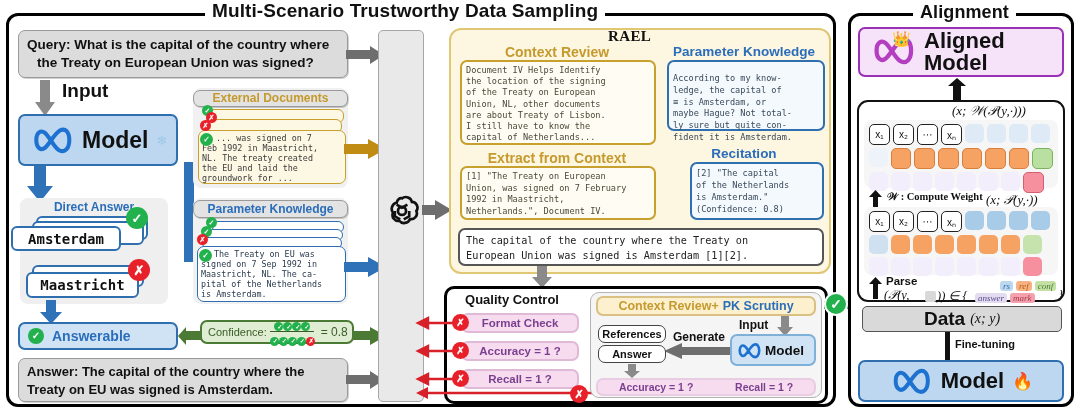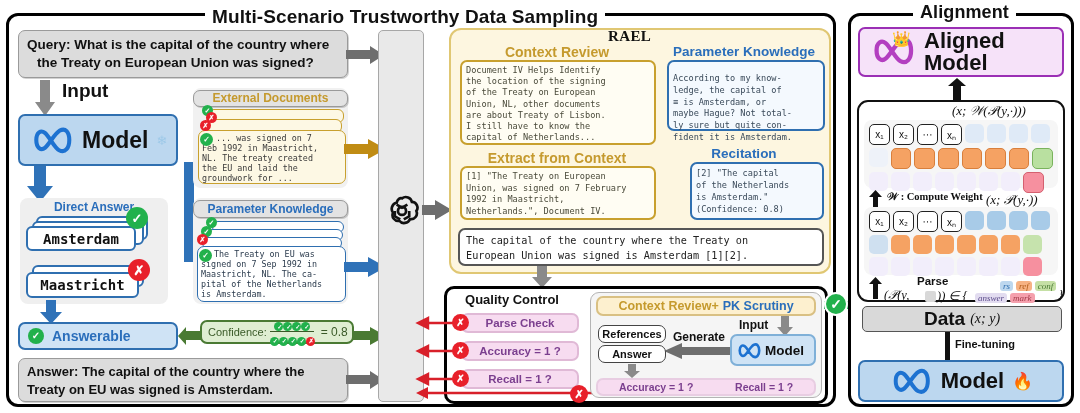--- a/index.html
+++ b/index.html
@@ -35,21 +35,21 @@
   .tok{width:19px;height:19px;border-radius:5px;}
   .tok.xb{border:1.6px solid #222;background:#fff;display:flex;align-items:center;
           justify-content:center;font-size:10px;}
   .legend-tok{border-radius:3px;padding:0px 3px;font-style:italic;font-size:9px;
               font-family:"Liberation Serif",serif;}
 </style>
 </head>
 <body>
 
 <div class="abs panel" style="left:6px;top:13px;width:830px;height:394px;"></div>
-<div class="abs panel-title" style="left:205px;top:6px;">Multi-Scenario Trustworthy Data Sampling</div>
+<div class="abs panel-title" style="left:205px;top:0px;">Multi-Scenario Trustworthy Data Sampling</div>
 
 <div class="abs gray-box" style="left:18px;top:30px;width:330px;height:48px;padding:5px 8px;">
   <div style="font-size:13.5px;font-weight:bold;line-height:18px;">
     <div>Query: What is the capital of the country where</div>
     <div style="padding-left:10px;">the Treaty on European Union was signed?</div>
   </div>
 </div>
 
 <svg class="abs" style="left:346px;top:46px;" width="40" height="18">
   <path d="M0,4 L24,4 L24,0 L38,9 L24,18 L24,13 L0,13 Z" fill="#6e6e6e"></path>
@@ -77,21 +77,21 @@
   <path d="M0,0 L0,0" fill="none"></path>
   <path d="M24,2 L34,2 L34,88 L50,88 L50,80 L66,95 L50,110 L50,102 L24,102 Z" fill="#2f72b8"></path>
   <rect x="24" y="2" width="11" height="10" fill="#2f72b8"></rect>
 </svg>
 
 <div class="abs" style="left:20px;top:198px;width:148px;height:106px;background:#efefef;border-radius:8px;"></div>
 <div class="abs section-label lbl-blue" style="left:20px;top:200px;width:148px;font-size:12px;">Direct Answer</div>
 
 <div class="abs stack-card" style="left:36px;top:216px;width:112px;height:24px;border:2px solid #2f6fb0;"></div>
 <div class="abs stack-card" style="left:32px;top:221px;width:112px;height:24px;border:2px solid #2f6fb0;"></div>
-<div class="abs stack-card" style="left:26px;top:226px;width:110px;height:25px;border:2px solid #2f6fb0;display:flex;align-items:center;justify-content:center;">
+<div class="abs stack-card" style="left:11px;top:226px;width:110px;height:25px;border:2px solid #2f6fb0;display:flex;align-items:center;justify-content:center;">
   <span class="mono" style="font-size:14px;font-weight:bold;">Amsterdam</span>
 </div>
 <div class="abs badge ok" style="left:126px;top:207px;width:22px;height:22px;font-size:13px;">✓</div>
 
 <div class="abs stack-card" style="left:32px;top:265px;width:112px;height:22px;border:2px solid #2f6fb0;"></div>
 <div class="abs stack-card" style="left:26px;top:272px;width:113px;height:26px;border:2px solid #2f6fb0;display:flex;align-items:center;justify-content:center;">
   <span class="mono" style="font-size:14px;font-weight:bold;">Maastricht</span>
 </div>
 <div class="abs badge no" style="left:128px;top:259px;width:22px;height:22px;font-size:13px;">✗</div>
 
@@ -248,21 +248,21 @@
 </div>
 <svg class="abs" style="left:532px;top:266px;" width="20" height="22">
   <path d="M5,0 L15,0 L15,11 L20,11 L10,22 L0,11 L5,11 Z" fill="#8a8a8a"></path>
 </svg>
 
 <div class="abs" style="left:444px;top:286px;width:384px;height:118px;border:3px solid #000;border-radius:10px;background:#fff;"></div>
 <div class="abs section-label" style="left:452px;top:292px;width:120px;font-size:13px;color:#111;">Quality Control</div>
 
 <div class="abs rbox" style="left:461px;top:313px;width:118px;height:20px;background:#f7dcf0;border-color:#e0b9d6;
             display:flex;align-items:center;justify-content:center;">
-  <span style="font-size:11.5px;font-weight:bold;color:#7b3f8f;">Parse Check</span>
+  <span style="font-size:11.5px;font-weight:bold;color:#7b3f8f;">Format Check</span>
 </div>
 <div class="abs rbox" style="left:461px;top:341px;width:118px;height:20px;background:#f7dcf0;border-color:#e0b9d6;
             display:flex;align-items:center;justify-content:center;">
   <span style="font-size:11.5px;font-weight:bold;color:#7b3f8f;">Accuracy = 1 ?</span>
 </div>
 <div class="abs rbox" style="left:461px;top:369px;width:118px;height:20px;background:#f7dcf0;border-color:#e0b9d6;
             display:flex;align-items:center;justify-content:center;">
   <span style="font-size:11.5px;font-weight:bold;color:#7b3f8f;">Recall = 1 ?</span>
 </div>
 
@@ -423,21 +423,21 @@
     <span class="tok" style="background:#f2eefb;"></span>
     <span class="tok" style="background:#f2eefb;"></span>
     <span class="tok" style="background:#f2eefb;"></span>
     <span class="tok" style="background:#f6909f;"></span>
   </div>
 </div>
 
 <svg class="abs" style="left:869px;top:277px;" width="14" height="22">
   <path d="M4,22 L9,22 L9,7 L13,7 L6.5,0 L0,7 L4,7 Z" fill="#111"></path>
 </svg>
-<div class="abs" style="left:886px;top:275px;font-size:11.5px;font-weight:bold;margin-left:31px;">Parse</div>
+<div class="abs" style="left:886px;top:275px;font-size:11.5px;font-weight:bold;">Parse</div>
 
 <div class="abs serif" style="left:884px;top:288px;font-size:12.5px;font-style:italic;">(𝒫(y,</div>
 <div class="abs" style="left:925px;top:291px;width:11px;height:11px;background:#d8d8d8;border-radius:2px;"></div>
 <div class="abs serif" style="left:937px;top:288px;font-size:12.5px;font-style:italic;">)) ∈ {</div>
 
 <div class="abs" style="left:975px;top:281px;display:flex;gap:3px;padding-left:25px;">
   <span class="legend-tok" style="background:#bdd7ee;color:#2f6fb0;">rs</span>
   <span class="legend-tok" style="background:#f6b283;color:#b05a17;">ref</span>
   <span class="legend-tok" style="background:#c5e0a5;color:#4a7a33;">conf</span>
 </div>

